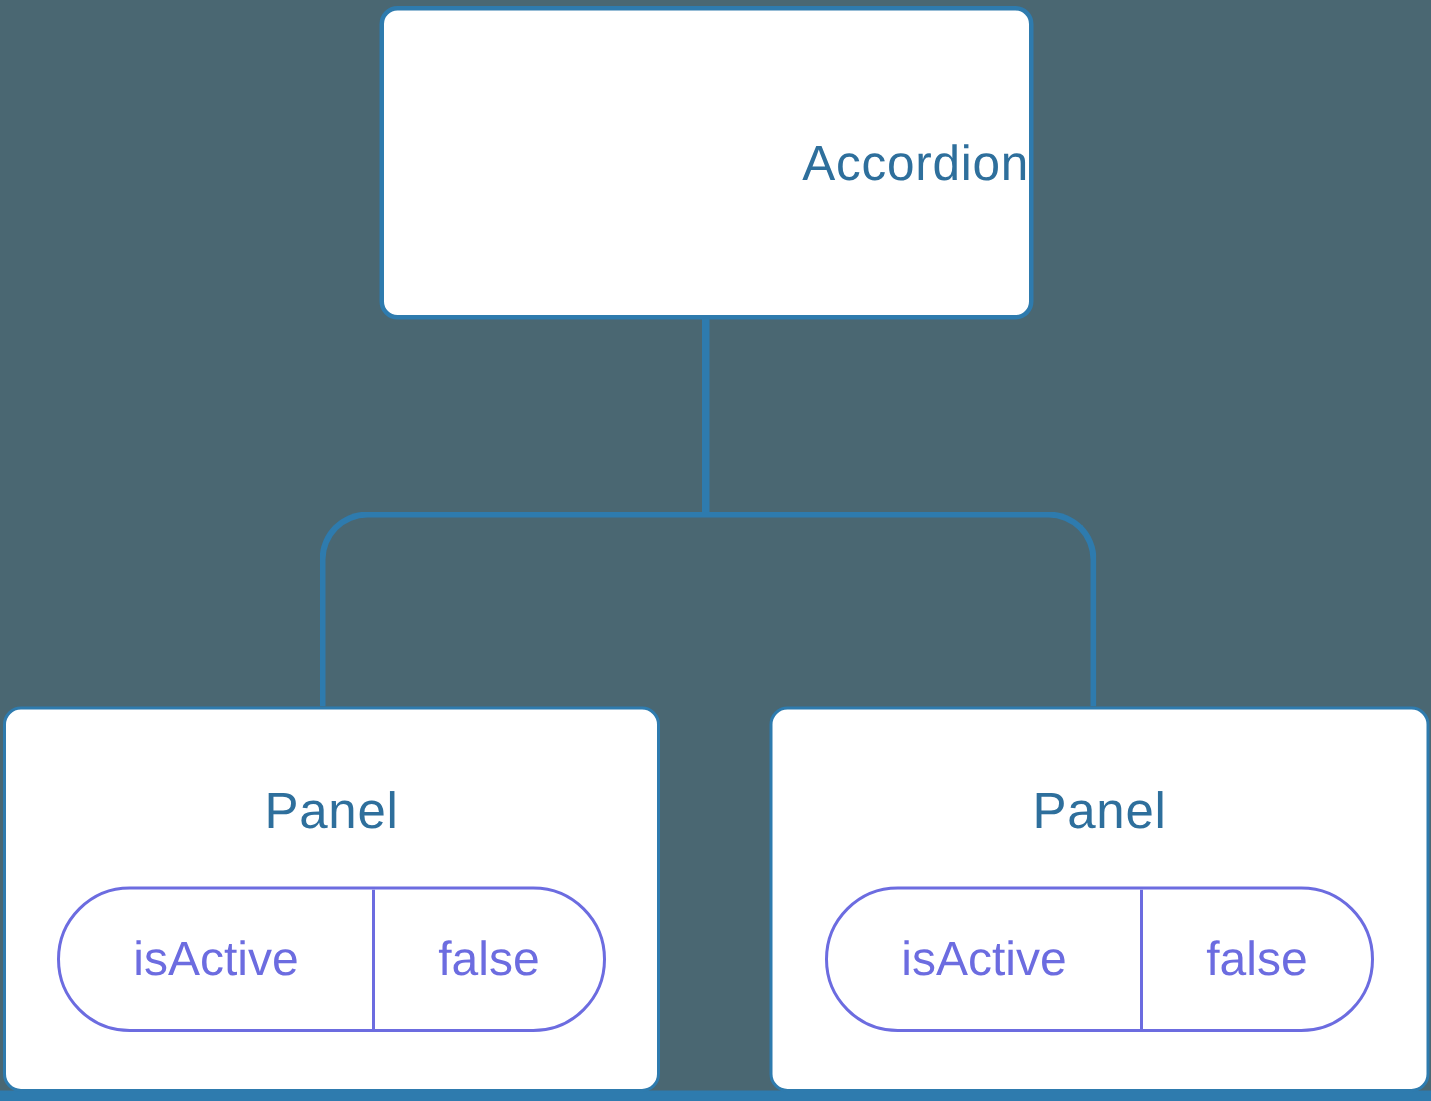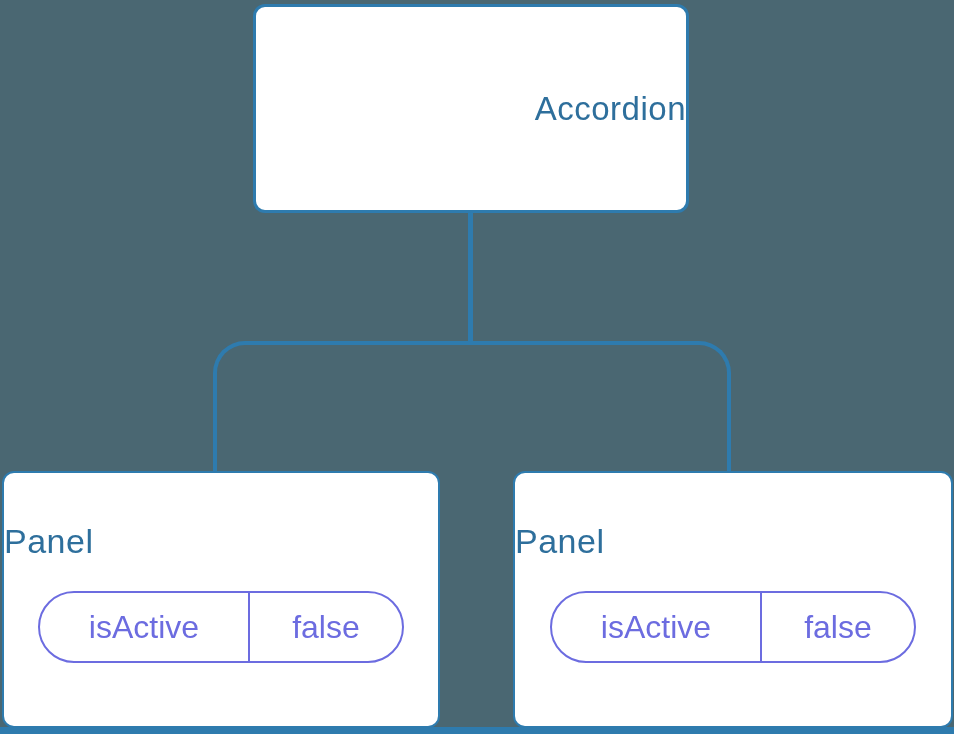--- a/index.html
+++ b/index.html
@@ -58,34 +58,35 @@
     position: absolute;
     left: 0; top: 727px;
     width: 954px; height: 7px;
     background: var(--line);
   }
   
   .panel-node {
     border: 2px solid var(--line);
     top: 471px;
     height: 257px;
+    text-align: center;
   }
   .panel-left  { left: 2px;   width: 438px; }
   .panel-right { left: 513px; width: 440px; }
   .panel-title {
     margin-top: 50px;
     line-height: 36px;
     color: var(--heading);
     font-size: 34px;
     font-weight: 500;
     letter-spacing: 0.5px;
   }
   .pill {
     margin: 32px auto 0;
-    width: 366px; height: 72px;
+    width: 366px; height: 97px;
     border: 2px solid var(--purple);
     border-radius: 50px;
     display: flex;
     overflow: hidden;
     background: var(--node-bg);
     color: var(--purple);
     font-size: 32px;
   }
   .pill-key {
     flex: 0 0 58%;

